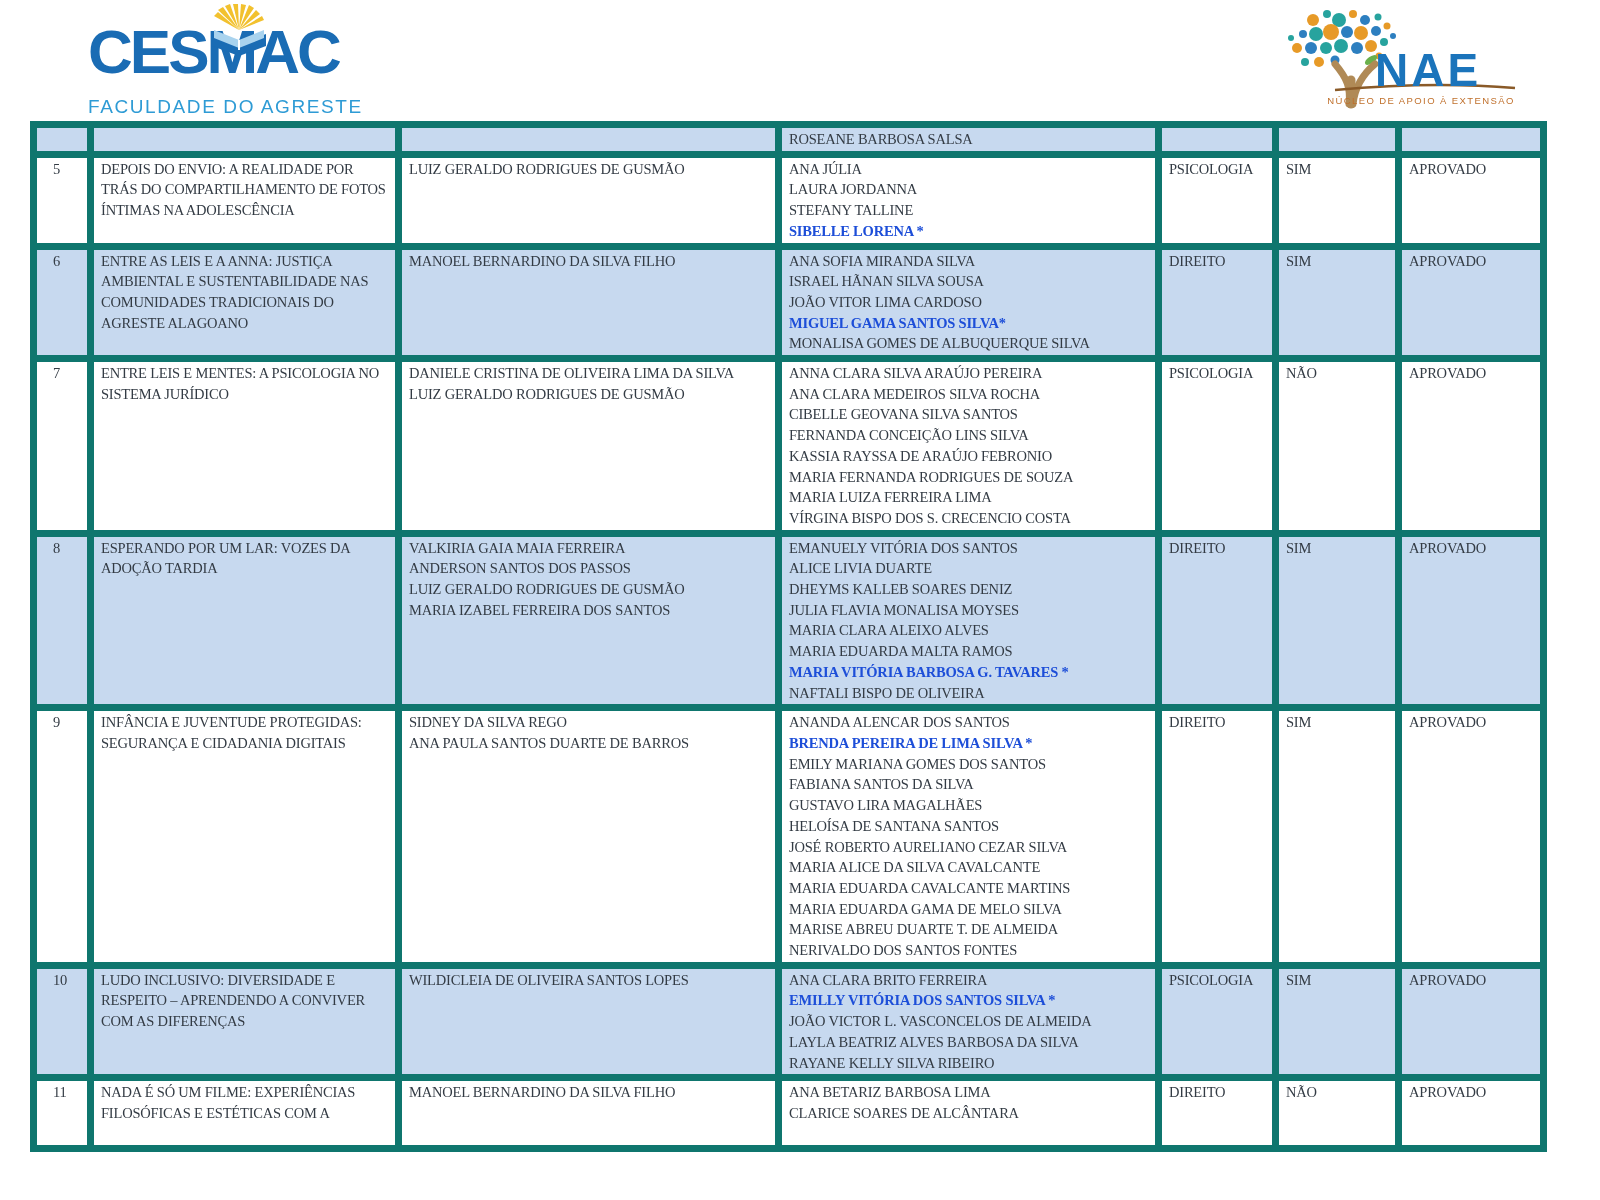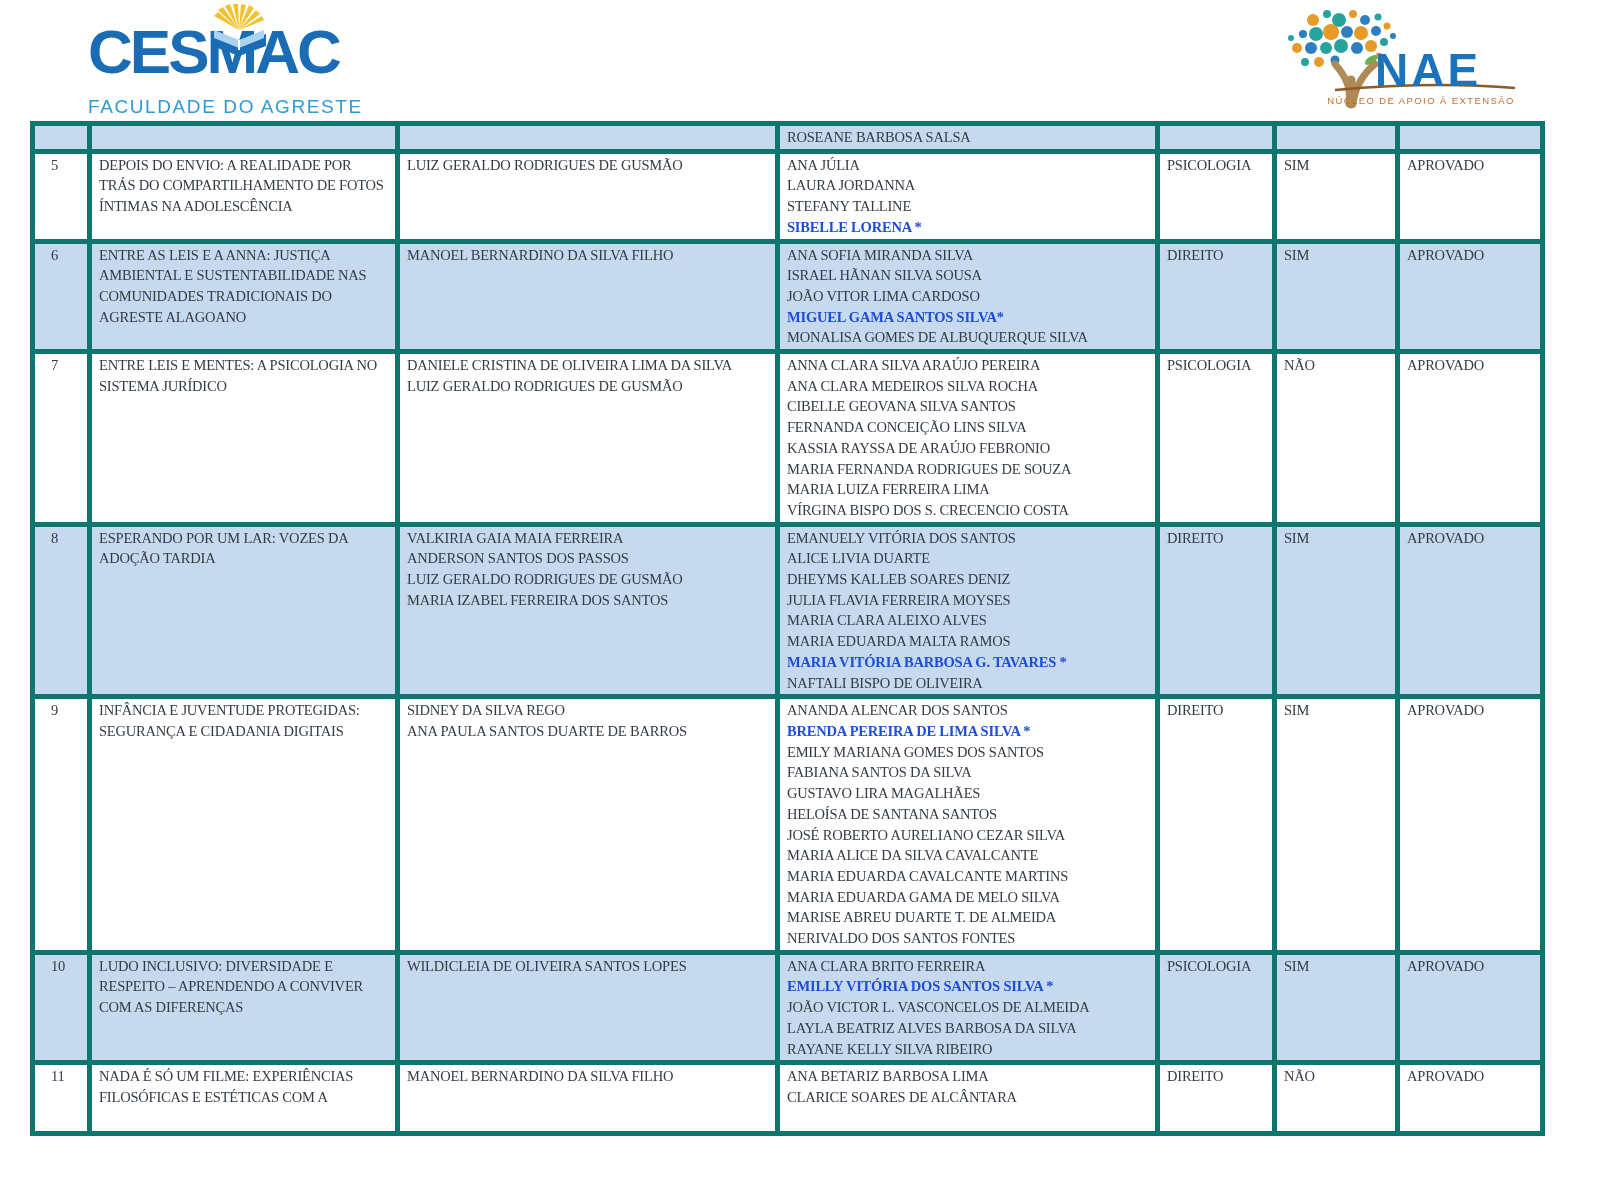--- a/index.html
+++ b/index.html
@@ -22,21 +22,21 @@
   }
   
   .nae-logo{position:absolute;left:1283px;top:8px;width:250px;height:112px;}
   
   .doc-table{
     position:absolute;left:30px;top:121px;width:1510px;
     border-collapse:collapse;table-layout:fixed;
     font-size:14.5px;letter-spacing:-0.2px;color:#333b44;
   }
   .doc-table td{
-    border:5px solid #0f766e;vertical-align:top;
+    border:7px solid #0f766e;vertical-align:top;
     padding:1px 7px 1px 7px;overflow:hidden;margin-left:44px;
   }
   .doc-table{border:2px solid #3f4547;}
   .doc-table td.c-num{padding-left:16px;}
   .doc-table tr.shaded td{background:#c7d9ef;}
   .doc-table tr.plain td{background:#ffffff;}
   .line{line-height:20.7px;white-space:normal;}
   .line.b{font-weight:bold;color:#1d4ed8;}
 </style>
 </head>
@@ -232,21 +232,21 @@
         <td>
           <div class="line">VALKIRIA GAIA MAIA FERREIRA</div>
           <div class="line">ANDERSON SANTOS DOS PASSOS</div>
           <div class="line">LUIZ GERALDO RODRIGUES DE GUSMÃO</div>
           <div class="line">MARIA IZABEL FERREIRA DOS SANTOS</div>
         </td>
         <td>
           <div class="line">EMANUELY VITÓRIA DOS SANTOS</div>
           <div class="line">ALICE LIVIA DUARTE</div>
           <div class="line">DHEYMS KALLEB SOARES DENIZ</div>
-          <div class="line">JULIA FLAVIA FERREIRA MOYSES</div>
+          <div class="line">JULIA FLAVIA MONALISA MOYSES</div>
           <div class="line">MARIA CLARA ALEIXO ALVES</div>
           <div class="line">MARIA EDUARDA MALTA RAMOS</div>
           <div class="line b">MARIA VITÓRIA BARBOSA G. TAVARES *</div>
           <div class="line">NAFTALI BISPO DE OLIVEIRA</div>
         </td>
         <td>
           <div class="line">DIREITO</div>
         </td>
         <td>
           <div class="line">SIM</div>

